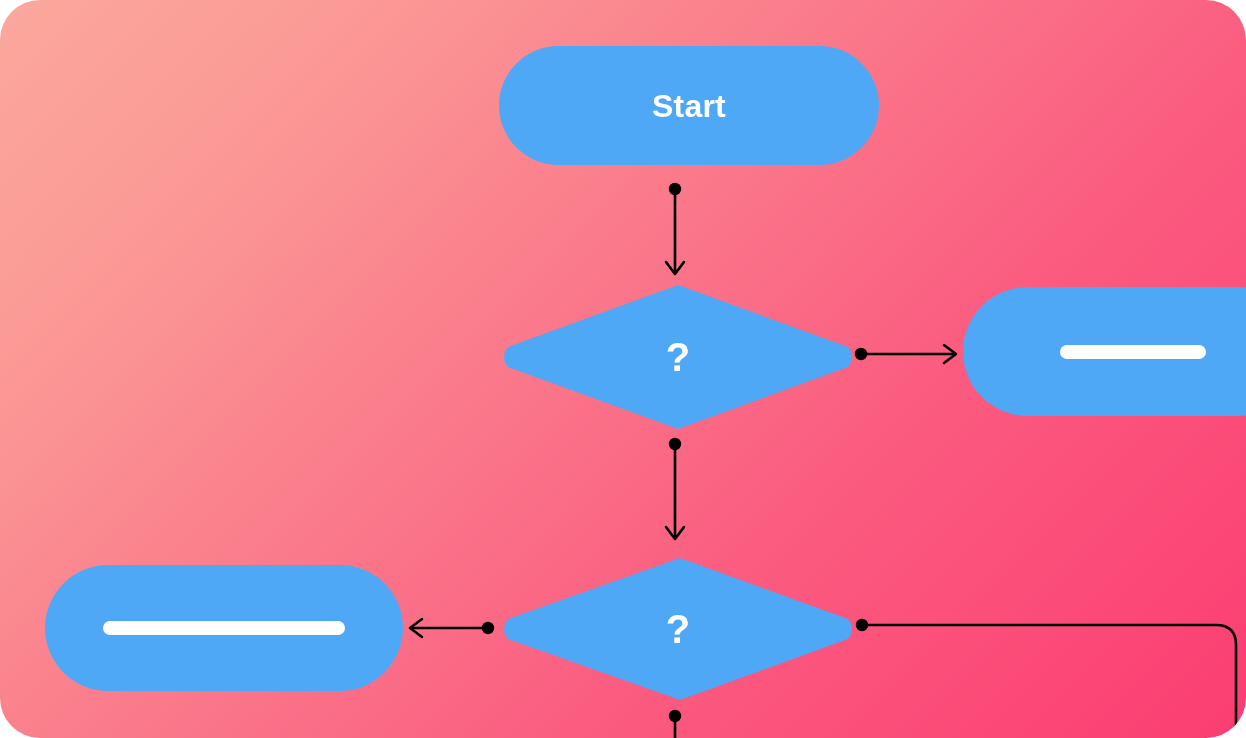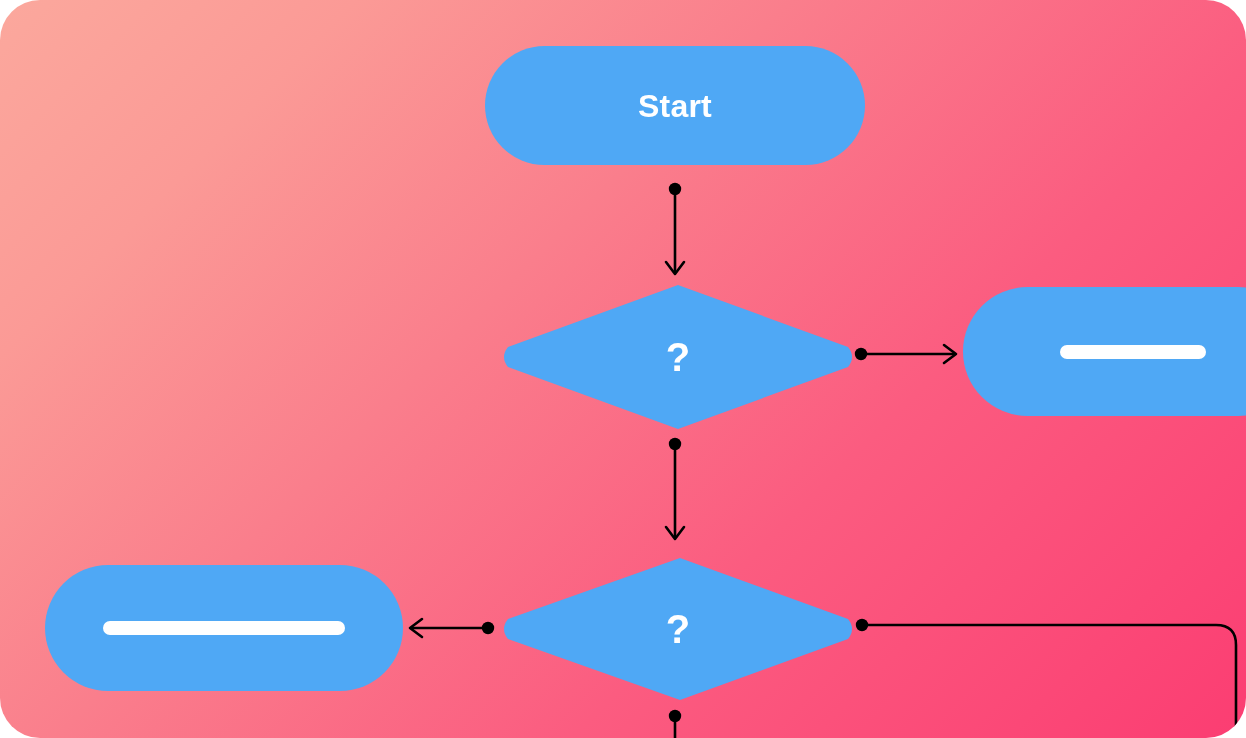--- a/index.html
+++ b/index.html
@@ -91,21 +91,21 @@
     color: #ffffff;
     font-family: "Liberation Sans", sans-serif;
     font-weight: bold;
     font-size: 40px;
     line-height: 1;
     user-select: none;
   }
 
   
   #node-start {
-    left: 485px; top: 46px;
+    left: 499px; top: 46px;
     width: 380px; height: 119px;
   }
 
   #node-decision-1 {
     left: 500px; top: 283px;
     width: 356px; height: 148px;
   }
   #node-decision-1 .diamond-label { font-size: 40px; }
 
   #node-option-right {

